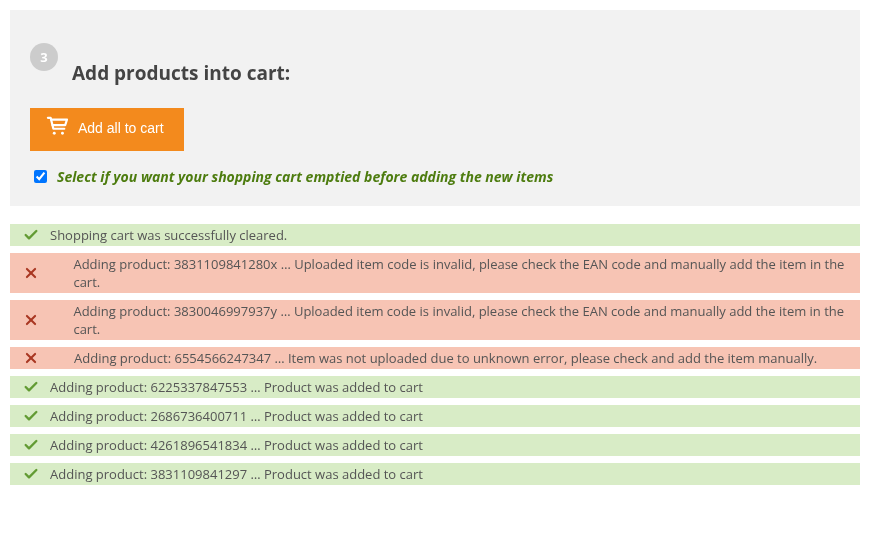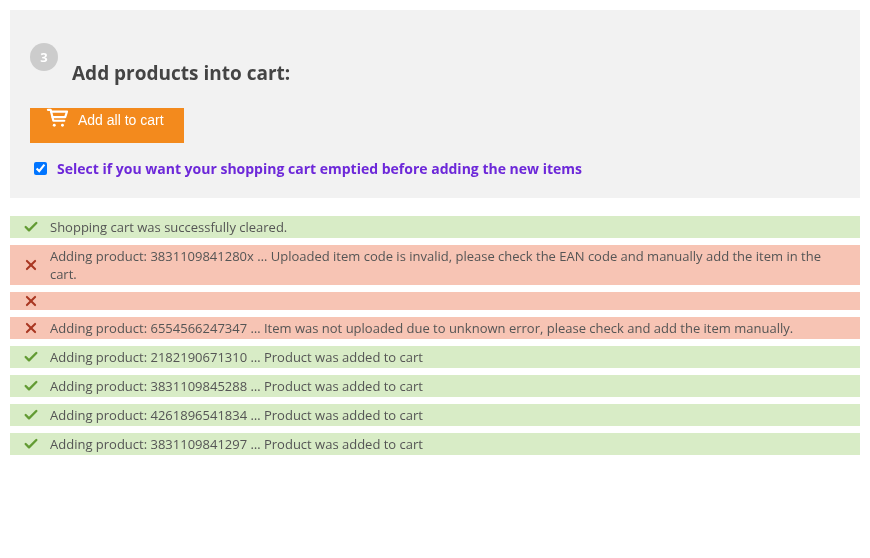--- a/index.html
+++ b/index.html
@@ -37,56 +37,58 @@
   .step-title {
     font-size: 19px;
     font-weight: 700;
     color: #444;
     margin-top: 32px;
   }
   .add-btn {
     background: #f38a1d;
     border: none;
     color: #fff;
-    padding: 0 20px 12px 16px;
+    padding: 8px 20px 12px 16px;
     font-size: 14px;
     display: inline-flex;
     align-items: center;
     cursor: pointer;
     margin-bottom: 16px;
   }
   .add-btn svg { margin-right: 10px; }
   .checkbox-row {
     display: flex;
     align-items: center;
   }
   .checkbox-row input { margin-right: 10px; }
   .checkbox-row label {
     font-weight: 700;
-    color: #6d28d9;
+    color: #4d7c0f;
     font-size: 14px;
+    font-style: italic;
   }
   .messages {
     display: flex;
     flex-direction: column;
     gap: 7px;
   }
   .msg {
     display: flex;
     align-items: center;
     padding: 2px 12px;
     font-size: 13px;
   }
   .msg.success {
     background: #d8ecc6;
     color: #555;
   }
   .msg.error {
     background: #f7c4b4;
     color: #555;
+    gap: 24px;
   }
   .msg .icon {
     width: 18px;
     display: inline-flex;
     justify-content: center;
     margin-right: 10px;
   }
   .msg.success .icon svg { stroke: #629b33; }
   .msg.error .icon svg { stroke: #a93722; }
 </style>
@@ -135,45 +137,46 @@
       </span>
       <span>Adding product: 3831109841280x … Uploaded item code is invalid, please check the EAN code and manually add the item in the cart.</span>
     </div>
     <div class="msg error">
       <span class="icon">
         <svg width="14" height="14" viewBox="0 0 24 24" fill="none" stroke-width="3.5" stroke-linecap="round" stroke-linejoin="round">
           <line x1="5" y1="5" x2="19" y2="19"></line>
           <line x1="19" y1="5" x2="5" y2="19"></line>
         </svg>
       </span>
+      <span>Adding product: 3830046997937y … Uploaded item code is invalid, please check the EAN code and manually add the item in the cart.</span>
     </div>
     <div class="msg error">
       <span class="icon">
         <svg width="14" height="14" viewBox="0 0 24 24" fill="none" stroke-width="3.5" stroke-linecap="round" stroke-linejoin="round">
           <line x1="5" y1="5" x2="19" y2="19"></line>
           <line x1="19" y1="5" x2="5" y2="19"></line>
         </svg>
       </span>
       <span>Adding product: 6554566247347 … Item was not uploaded due to unknown error, please check and add the item manually.</span>
     </div>
     <div class="msg success">
       <span class="icon">
         <svg width="16" height="16" viewBox="0 0 24 24" fill="none" stroke-width="3.5" stroke-linecap="round" stroke-linejoin="round">
           <polyline points="4 12 9 17 20 6"></polyline>
         </svg>
       </span>
-      <span>Adding product: 2182190671310 … Product was added to cart</span>
+      <span>Adding product: 6225337847553 … Product was added to cart</span>
     </div>
     <div class="msg success">
       <span class="icon">
         <svg width="16" height="16" viewBox="0 0 24 24" fill="none" stroke-width="3.5" stroke-linecap="round" stroke-linejoin="round">
           <polyline points="4 12 9 17 20 6"></polyline>
         </svg>
       </span>
-      <span>Adding product: 3831109845288 … Product was added to cart</span>
+      <span>Adding product: 2686736400711 … Product was added to cart</span>
     </div>
     <div class="msg success">
       <span class="icon">
         <svg width="16" height="16" viewBox="0 0 24 24" fill="none" stroke-width="3.5" stroke-linecap="round" stroke-linejoin="round">
           <polyline points="4 12 9 17 20 6"></polyline>
         </svg>
       </span>
       <span>Adding product: 4261896541834 … Product was added to cart</span>
     </div>
     <div class="msg success">

